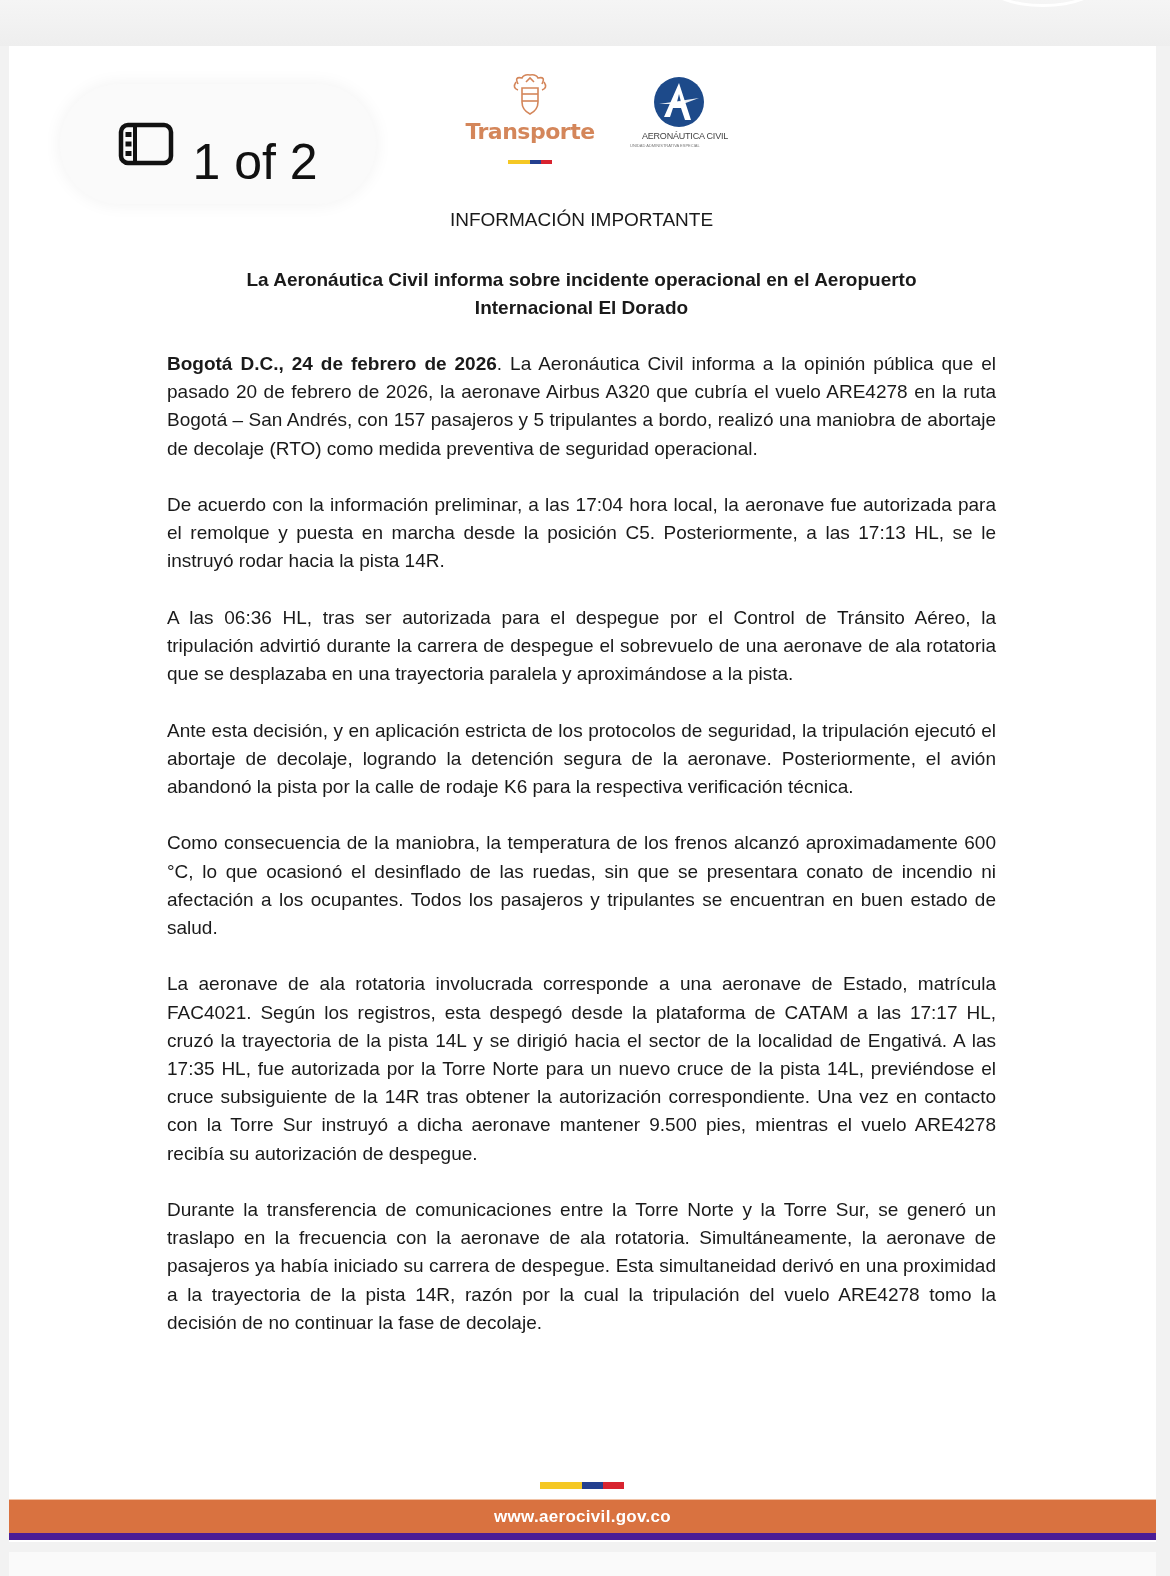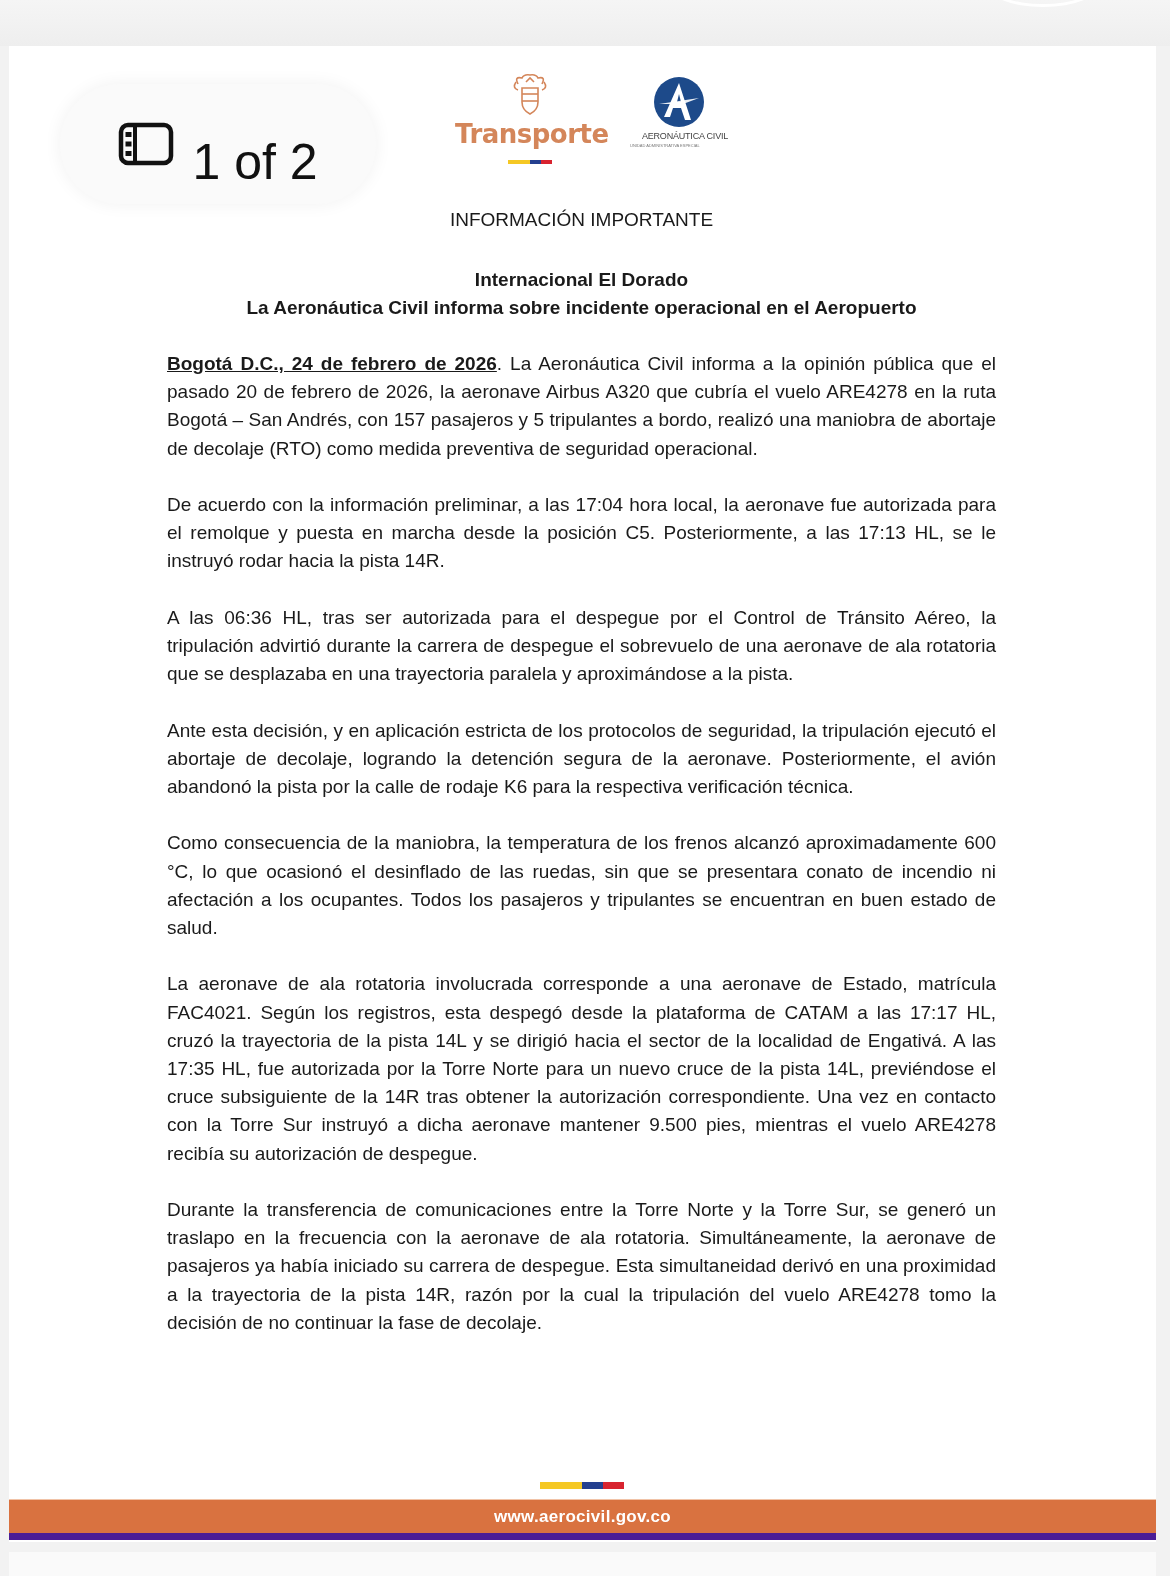--- a/index.html
+++ b/index.html
@@ -36,21 +36,21 @@
   }
   .counter-text {
     font-size:50px; color:#111; font-family:"Liberation Sans", sans-serif;margin-top:36px;
   }
   .logo-transporte {
     position:absolute; left:455px; top:70px; width:150px; height:100px;
     text-align:center;
   }
   .logo-transporte .word {
     position:absolute; left:0; top:49px; width:150px;
-    font-size:26px; font-weight:bold; color:#d4865a; letter-spacing:-0.5px;
+    font-size:22px; font-weight:bold; color:#d4865a; letter-spacing:-0.5px;
     font-family:"DejaVu Sans", sans-serif;
   }
   .flag-bar { display:flex; height:4px; position:absolute; }
   .flag-bar span { display:block; height:100%; }
   .logo-aero {
     position:absolute; left:625px; top:76px; width:115px; height:80px;
   }
   .aero-name {
     position:absolute; left:5px; top:55px; width:110px;
     font-size:9px; color:#444; letter-spacing:-0.2px; white-space:nowrap;text-align:center;
@@ -65,21 +65,21 @@
   }
   .subtitle {
     position:absolute; left:160px; top:266px; width:843px; text-align:center;
     font-size:19px; font-weight:bold; color:#1a1a1a; line-height:28px;
   }
   .body {
     position:absolute; left:167px; top:350px; width:829px;
     font-size:19px; line-height:28.2px; color:#1a1a1a; text-align:justify;
   }
   .body p { margin:0 0 28.2px 0; }
-  .body b { font-weight:bold;text-decoration:underline; }
+  .body b { font-weight:bold; }
   .footer-flag { left:540px; top:1482px; width:84px; height:7px; }
   .footer-band {
     position:absolute; left:9px; top:1499px; width:1147px; height:33px;
     background:#d97240;
     border-top:1px solid #f1c3a7; border-bottom:7px solid #4c1d95;
     display:flex; align-items:center; justify-content:center;
   }
   .footer-url { color:#fff; font-size:17px; font-weight:bold; letter-spacing:0.3px; }
 </style>
 </head>
@@ -132,22 +132,22 @@
       <path d="M26 7 L38 44 L32 44 L28 32 L20 32 L17 41 L11 41 Z M24 26 L28 26 L26 18 Z" fill="#ffffff"></path>
       <path d="M6 28 L46 22 L30 28 Z" fill="#ffffff" opacity="0.9"></path>
     </svg>
   </span>
   <span class="aero-name">AERONÁUTICA CIVIL</span>
   <span class="aero-sub">UNIDAD ADMINISTRATIVA ESPECIAL</span>
 </div>
 
 <div class="heading">INFORMACIÓN IMPORTANTE</div>
 <div class="subtitle">
+  <div>La Aeronáutica Civil informa sobre incidente operacional en el Aeropuerto</div>
   <div>Internacional El Dorado</div>
-  <div>La Aeronáutica Civil informa sobre incidente operacional en el Aeropuerto</div>
 </div>
 
 <div class="body">
   <p><b>Bogotá D.C., 24 de febrero de 2026</b><span>. La Aeronáutica Civil informa a la opinión pública que el pasado 20 de febrero de 2026, la aeronave Airbus A320 que cubría el vuelo ARE4278 en la ruta Bogotá – San Andrés, con 157 pasajeros y 5 tripulantes a bordo, realizó una maniobra de abortaje de decolaje (RTO) como medida preventiva de seguridad operacional.</span></p>
   <p>De acuerdo con la información preliminar, a las 17:04 hora local, la aeronave fue autorizada para el remolque y puesta en marcha desde la posición C5. Posteriormente, a las 17:13 HL, se le instruyó rodar hacia la pista 14R.</p>
   <p>A las 06:36 HL, tras ser autorizada para el despegue por el Control de Tránsito Aéreo, la tripulación advirtió durante la carrera de despegue el sobrevuelo de una aeronave de ala rotatoria que se desplazaba en una trayectoria paralela y aproximándose a la pista.</p>
   <p>Ante esta decisión, y en aplicación estricta de los protocolos de seguridad, la tripulación ejecutó el abortaje de decolaje, logrando la detención segura de la aeronave. Posteriormente, el avión abandonó la pista por la calle de rodaje K6 para la respectiva verificación técnica.</p>
   <p>Como consecuencia de la maniobra, la temperatura de los frenos alcanzó aproximadamente 600 °C, lo que ocasionó el desinflado de las ruedas, sin que se presentara conato de incendio ni afectación a los ocupantes. Todos los pasajeros y tripulantes se encuentran en buen estado de salud.</p>
   <p>La aeronave de ala rotatoria involucrada corresponde a una aeronave de Estado, matrícula FAC4021. Según los registros, esta despegó desde la plataforma de CATAM a las 17:17 HL, cruzó la trayectoria de la pista 14L y se dirigió hacia el sector de la localidad de Engativá. A las 17:35 HL, fue autorizada por la Torre Norte para un nuevo cruce de la pista 14L, previéndose el cruce subsiguiente de la 14R tras obtener la autorización correspondiente. Una vez en contacto con la Torre Sur instruyó a dicha aeronave mantener 9.500 pies, mientras el vuelo ARE4278 recibía su autorización de despegue.</p>
   <p>Durante la transferencia de comunicaciones entre la Torre Norte y la Torre Sur, se generó un traslapo en la frecuencia con la aeronave de ala rotatoria. Simultáneamente, la aeronave de pasajeros ya había iniciado su carrera de despegue. Esta simultaneidad derivó en una proximidad a la trayectoria de la pista 14R, razón por la cual la tripulación del vuelo ARE4278 tomo la decisión de no continuar la fase de decolaje.</p>

